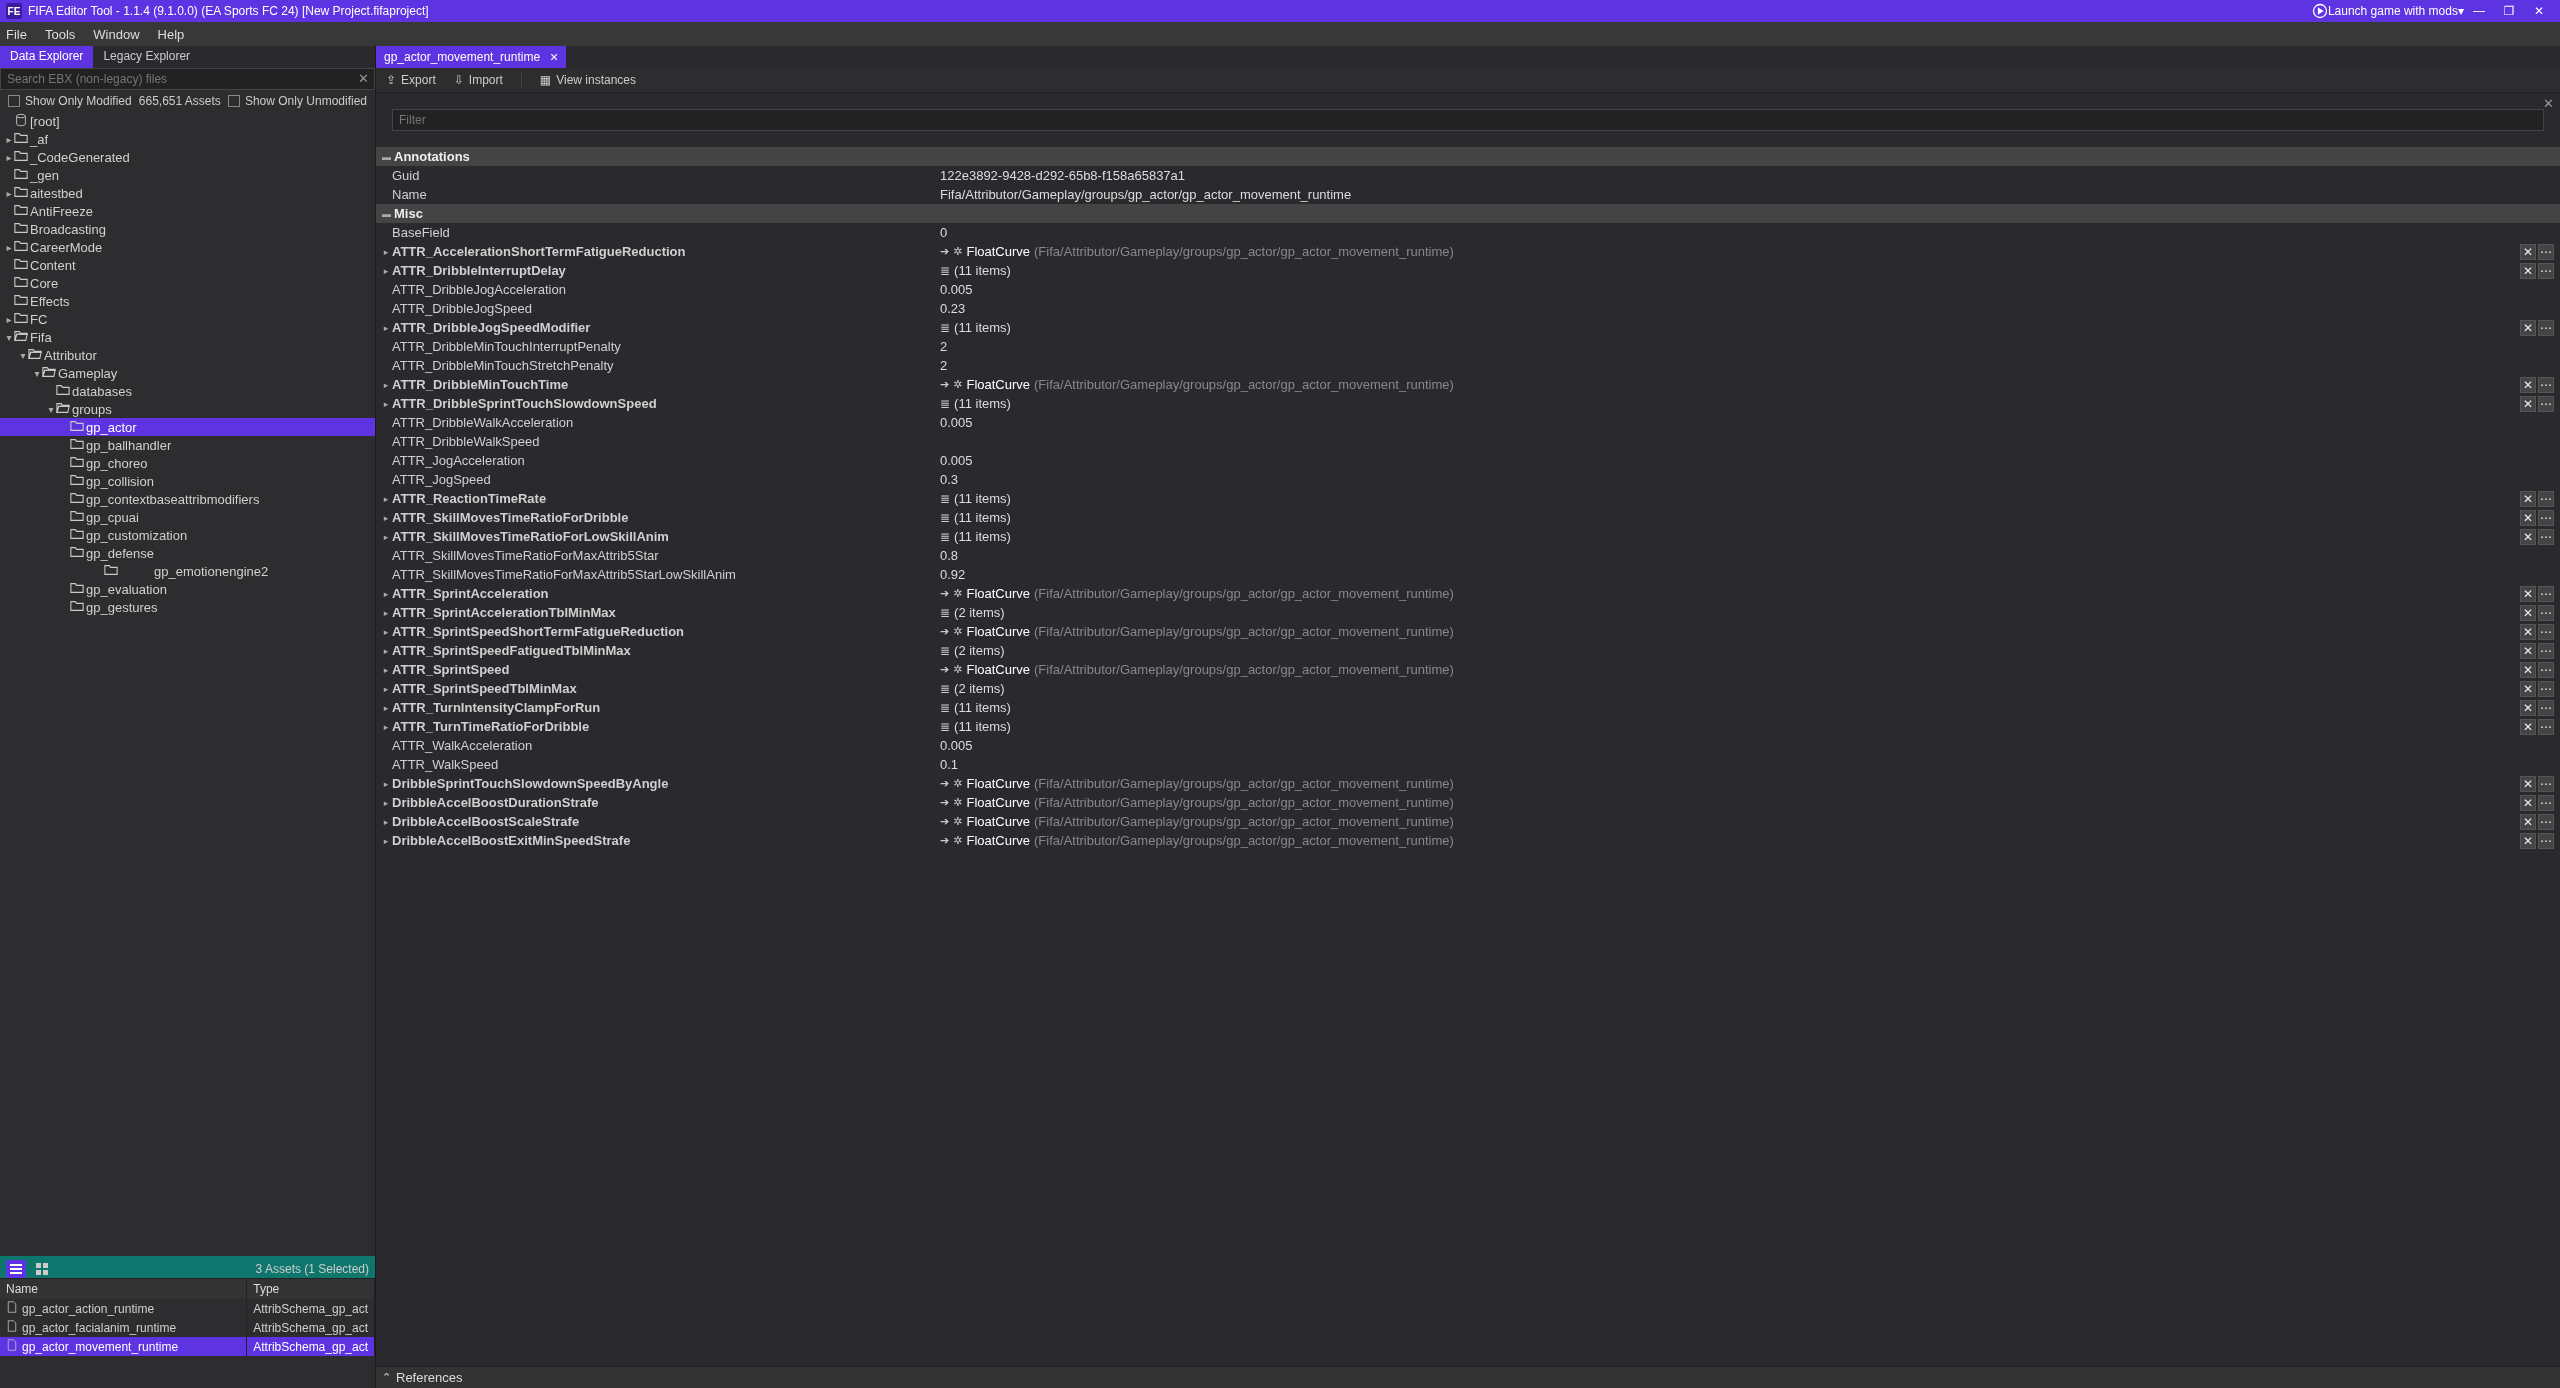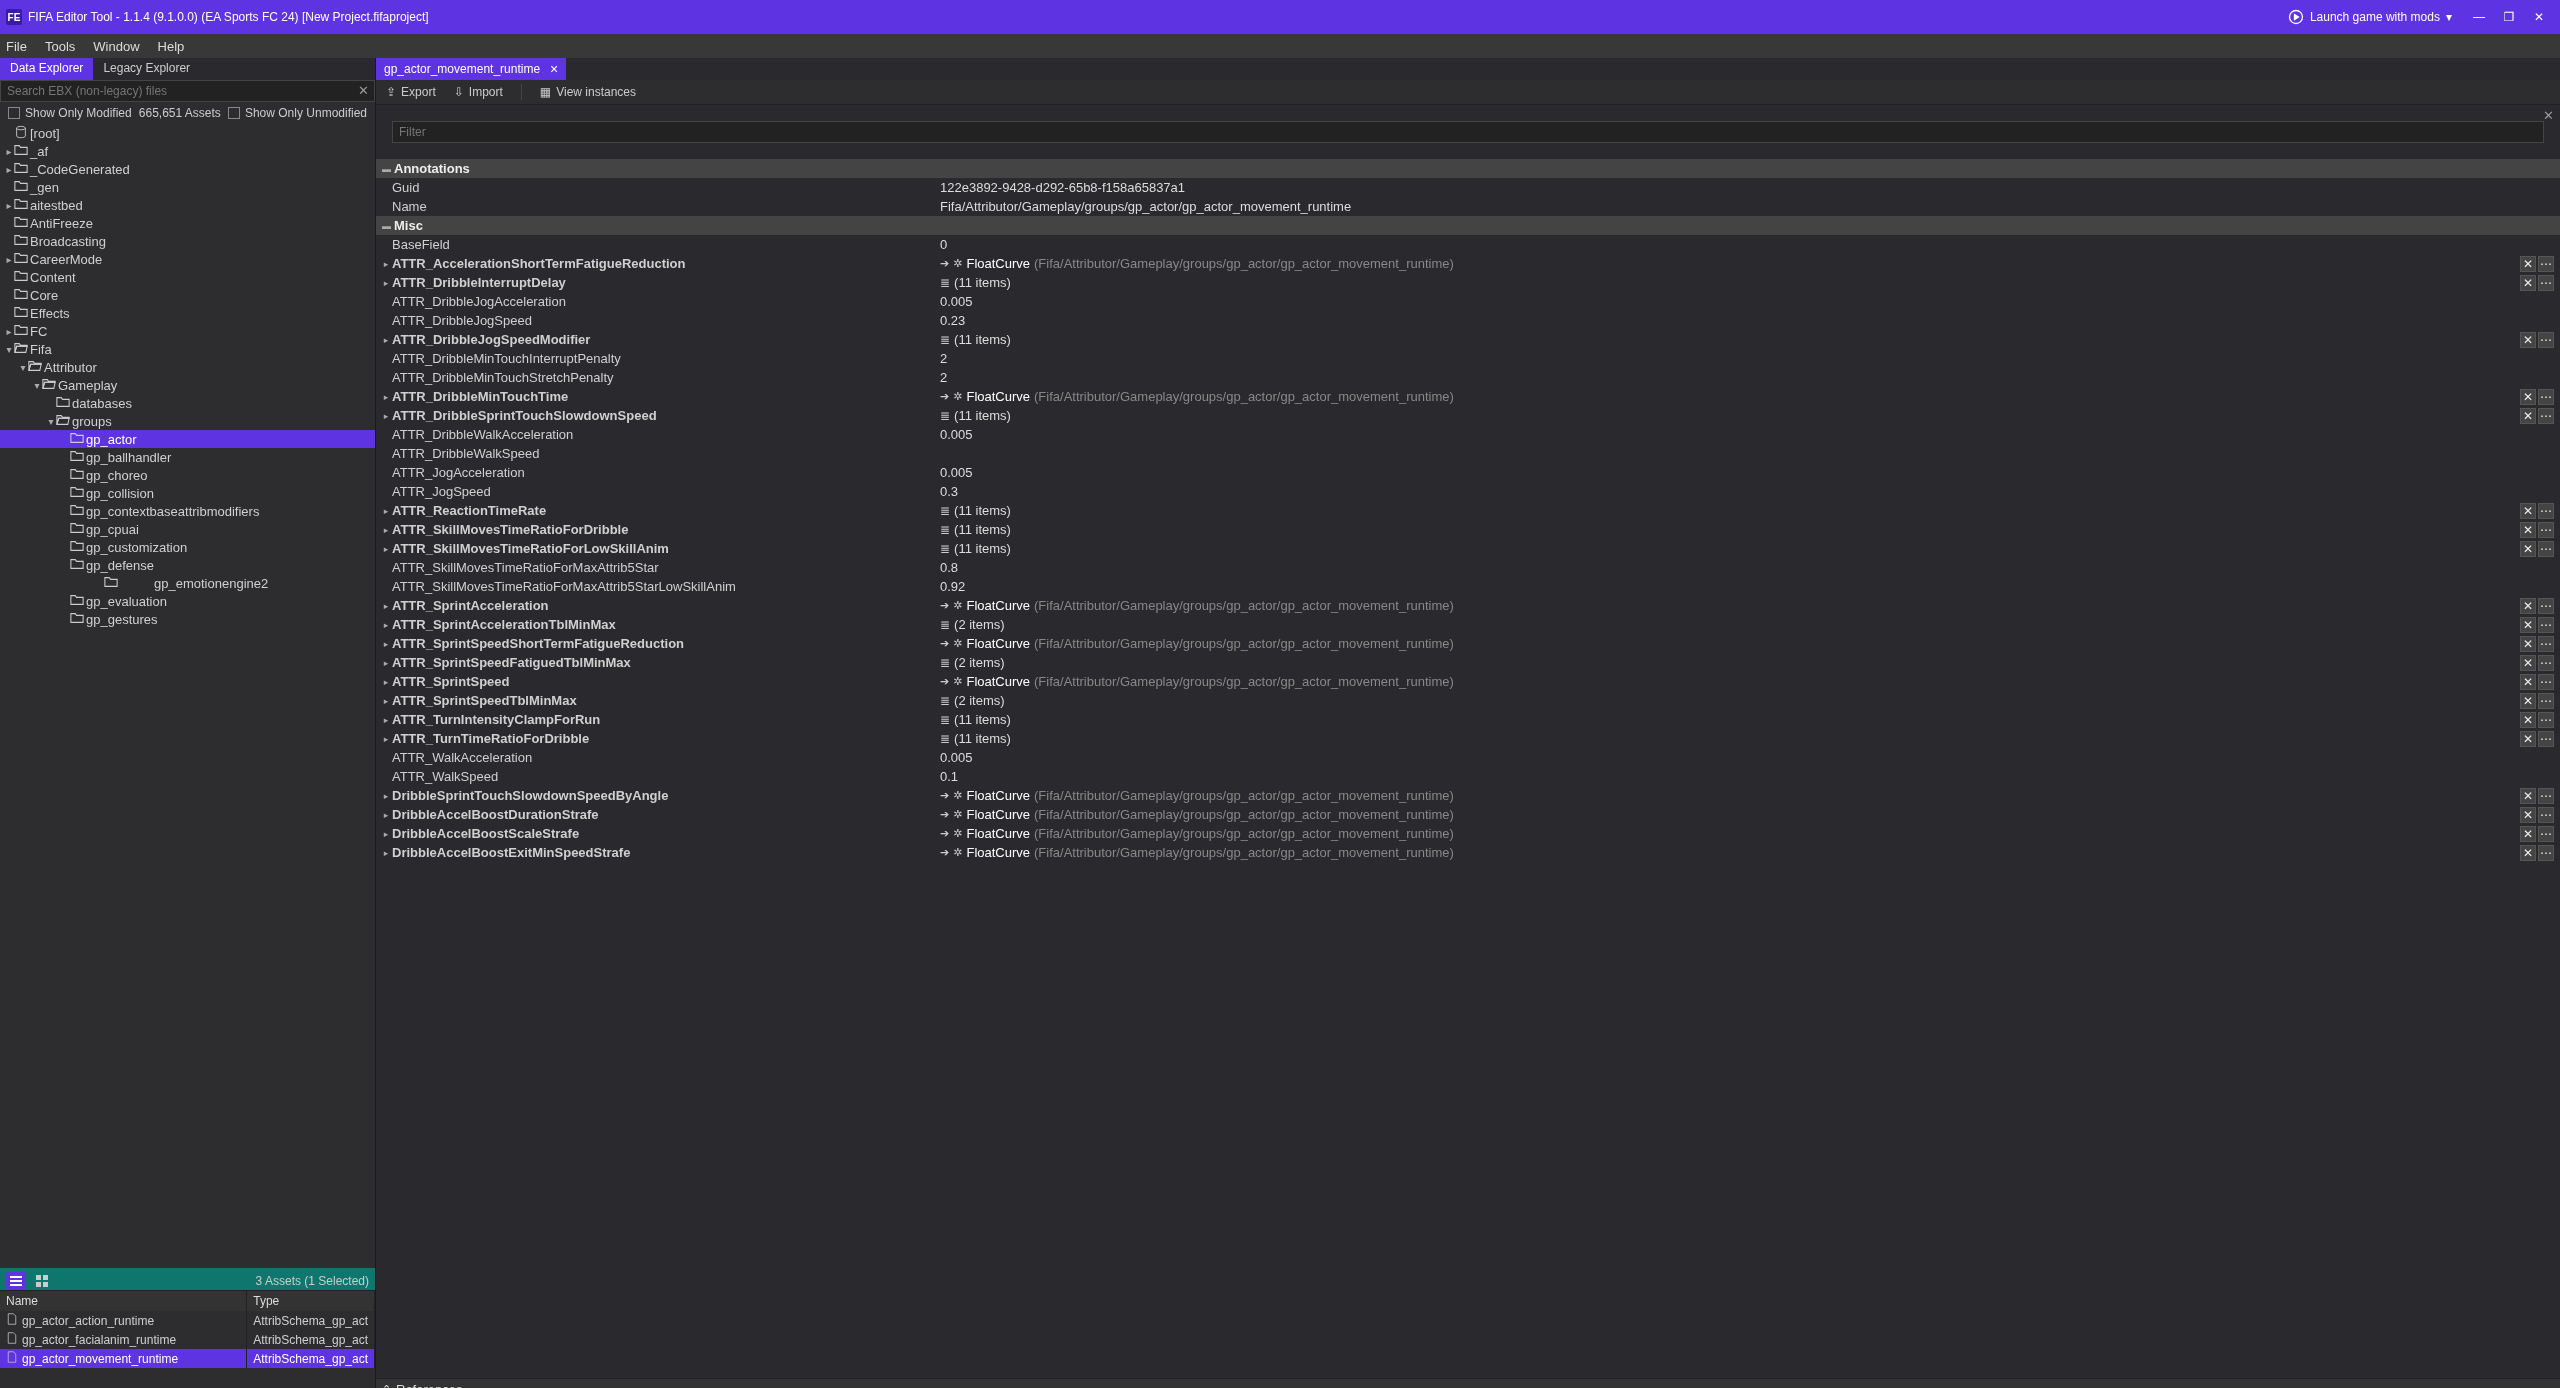--- a/index.html
+++ b/index.html
@@ -1,20 +1,20 @@
 <!DOCTYPE html>
 <html><head>
 <meta charset="utf-8">
 <style>
 * { margin:0; padding:0; box-sizing:border-box; }
 body { font-family:"Segoe UI",Arial,sans-serif; font-size:13px; background:#2a2a2e; color:#d0d0d0; overflow:hidden; height:100vh; }
-.titlebar { background:#5e33e1; height:34px; display:flex; align-items:center; padding:0 6px; color:#fff; font-size:12px; }
+.titlebar { background:#5e33e1; height:22px; display:flex; align-items:center; padding:0 6px; color:#fff; font-size:12px; }
 .titlebar .logo { width:16px; height:16px; background:#3b1c9e; border-radius:2px; margin-right:6px; display:flex; align-items:center; justify-content:center; font-weight:bold; font-size:10px;}
 .titlebar .spacer { flex:1; }
-.titlebar .launch { display:flex; align-items:center; gap:6px; margin-right:12px; cursor:pointer; }
+.titlebar .launch { display:flex; align-items:center; cursor:pointer; }
 .titlebar .launch svg{width:16px;height:16px}
 .titlebar .winbtn { width:30px; text-align:center; cursor:pointer; }
 .menubar { background:#383838; height:24px; display:flex; align-items:center; padding:0 6px; gap:18px; font-size:13px; color:#ddd;}
 .menubar span{cursor:pointer;}
 .main { display:flex; height:calc(100vh - 46px); }
 .left { width:376px; display:flex; flex-direction:column; background:#2d2d30; border-right:1px solid #1a1a1a;}
 .tabs { display:flex; background:#2a2a2e; height:22px;}
 .tab { padding:3px 10px; font-size:12px; color:#ccc; cursor:pointer;}
 .tab.active { background:#5e33e1; color:#fff;}
 .search { position:relative; }

